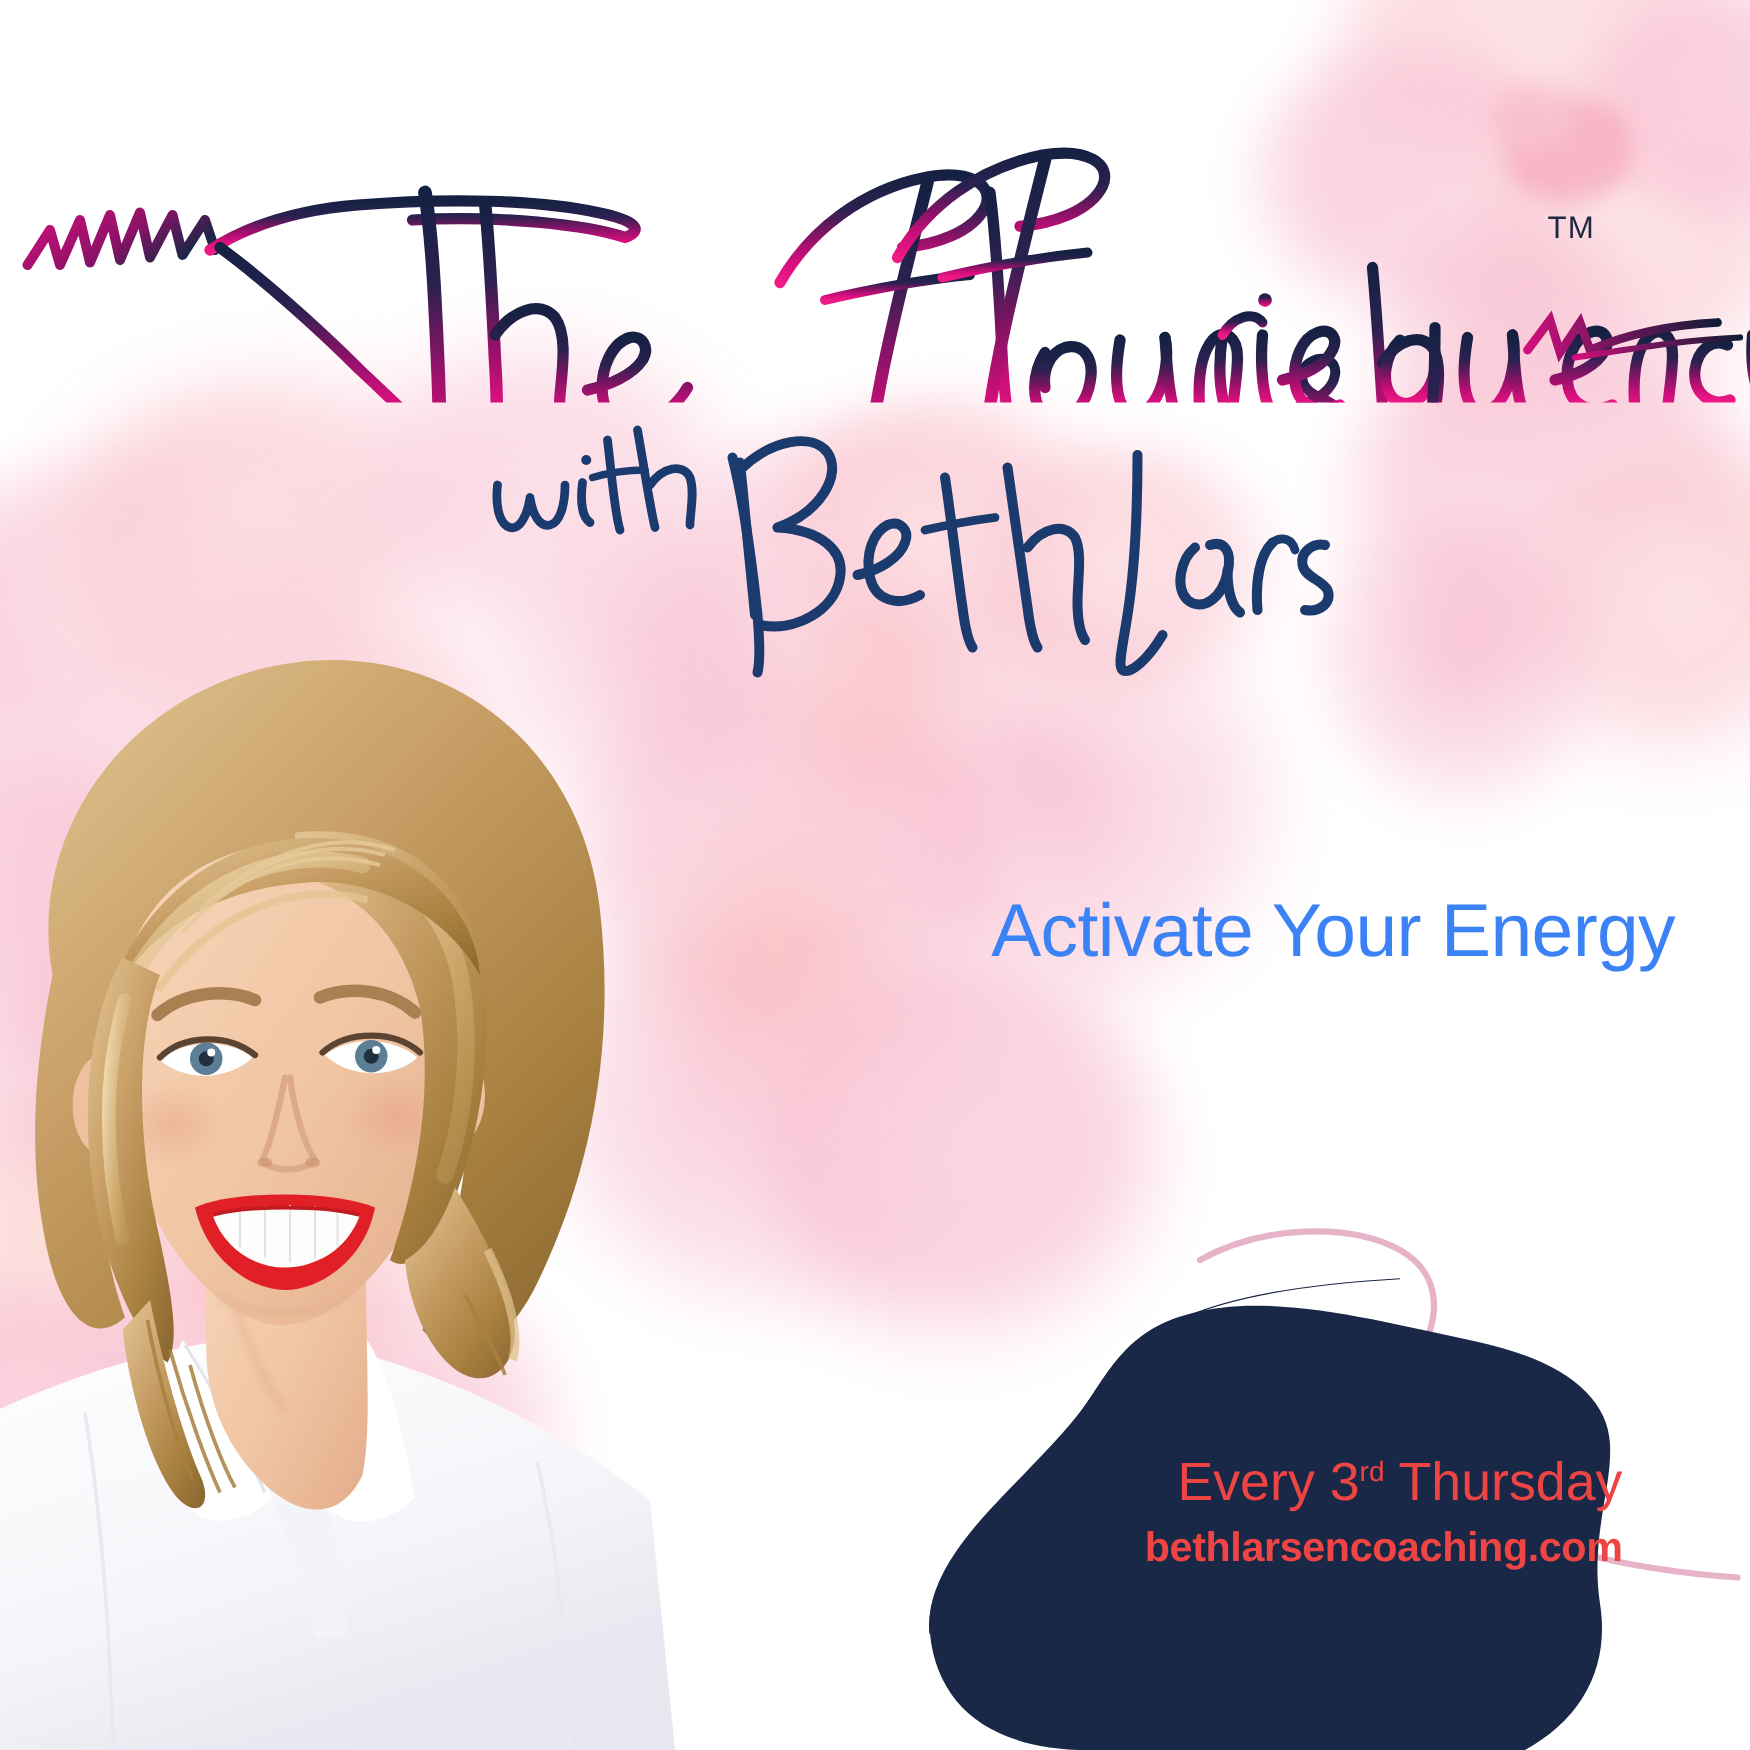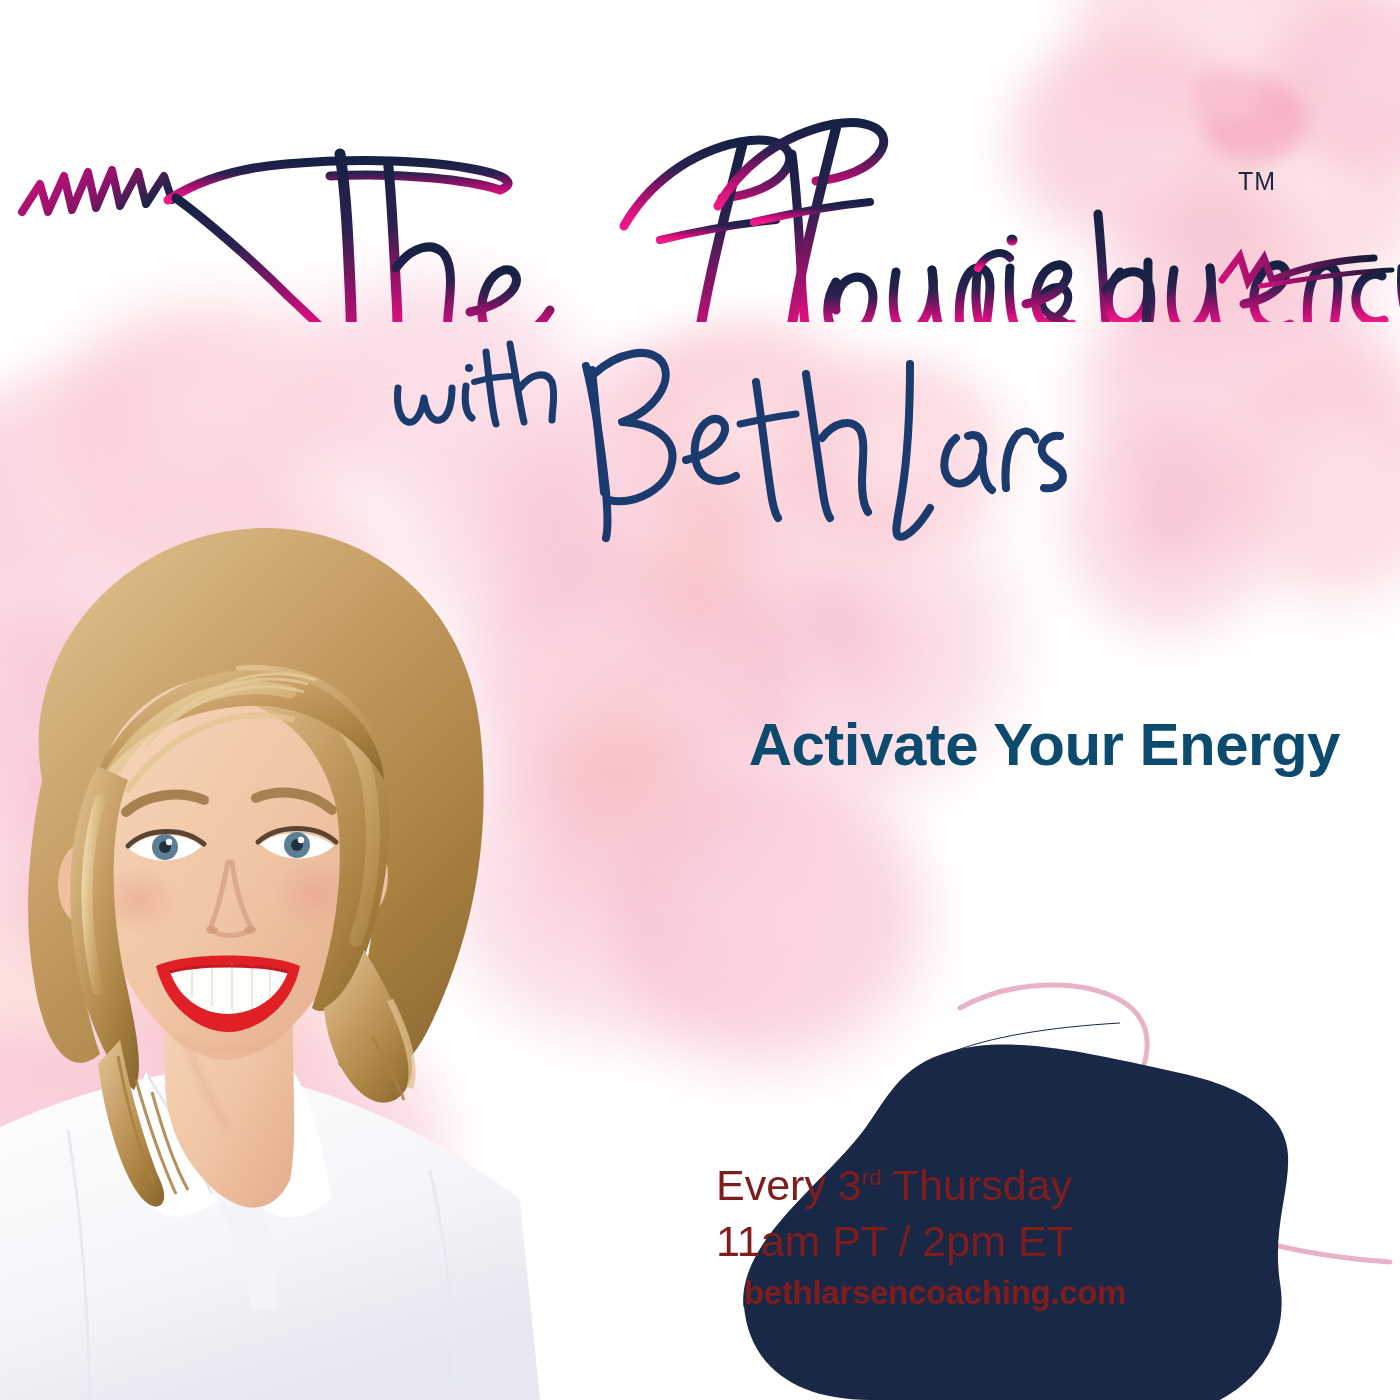--- a/index.html
+++ b/index.html
@@ -9,28 +9,28 @@
 
   
   .bg-layer{position:absolute;inset:0;}
 
   
   .logo-wrap{position:absolute;left:0;top:72px;width:1108px;height:250px;}
   .subscript-wrap{position:absolute;left:370px;top:330px;width:700px;height:215px;}
 
   
   .tagline{position:absolute;left:0;top:706px;width:1340px;text-align:right;
-           color:#0c4a6e;font-weight:bold;font-size:60px;line-height:78px;
+           color:#3b82f6;font-weight:normal;font-size:60px;line-height:78px;
            letter-spacing:-0.5px;}
   .tagline div{white-space:nowrap;}
 
   
   .blob-wrap{position:absolute;left:700px;top:1015px;width:700px;height:385px;}
-  .blob-text{position:absolute;left:716px;top:1150px;width:515px;text-align:left;
-             color:#7f1d1d;}
+  .blob-text{position:absolute;left:783px;top:1150px;width:515px;text-align:right;
+             color:#ef4444;}
   .blob-line1{font-size:43px;line-height:56px;white-space:nowrap;}
   .blob-line2{font-size:43px;line-height:56px;white-space:nowrap;}
   .blob-line3{font-size:33px;font-weight:bold;line-height:48px;white-space:nowrap;
               letter-spacing:-0.3px;padding-left:28px;}
   .sup{font-size:0.52em;vertical-align:super;}
 
   
   .portrait{position:absolute;left:-40px;top:480px;width:680px;height:920px;}
 </style>
 </head>
@@ -552,17 +552,16 @@
       <path d="M420,8 C350,12 288,22 250,38
                C196,54 186,88 162,118
                C120,172 38,228 44,292" fill="none" stroke="#1a2847" stroke-width="1"></path>
     </svg>
   </div>
 
   <div class="blob-text">
     <div class="blob-line1">
       <span>Every 3</span><span class="sup">rd</span><span> Thursday</span>
     </div>
-    <div class="blob-line2">11am PT / 2pm ET</div>
     <div class="blob-line3">bethlarsencoaching.com</div>
   </div>
 
 </div>
 
 </body></html>

